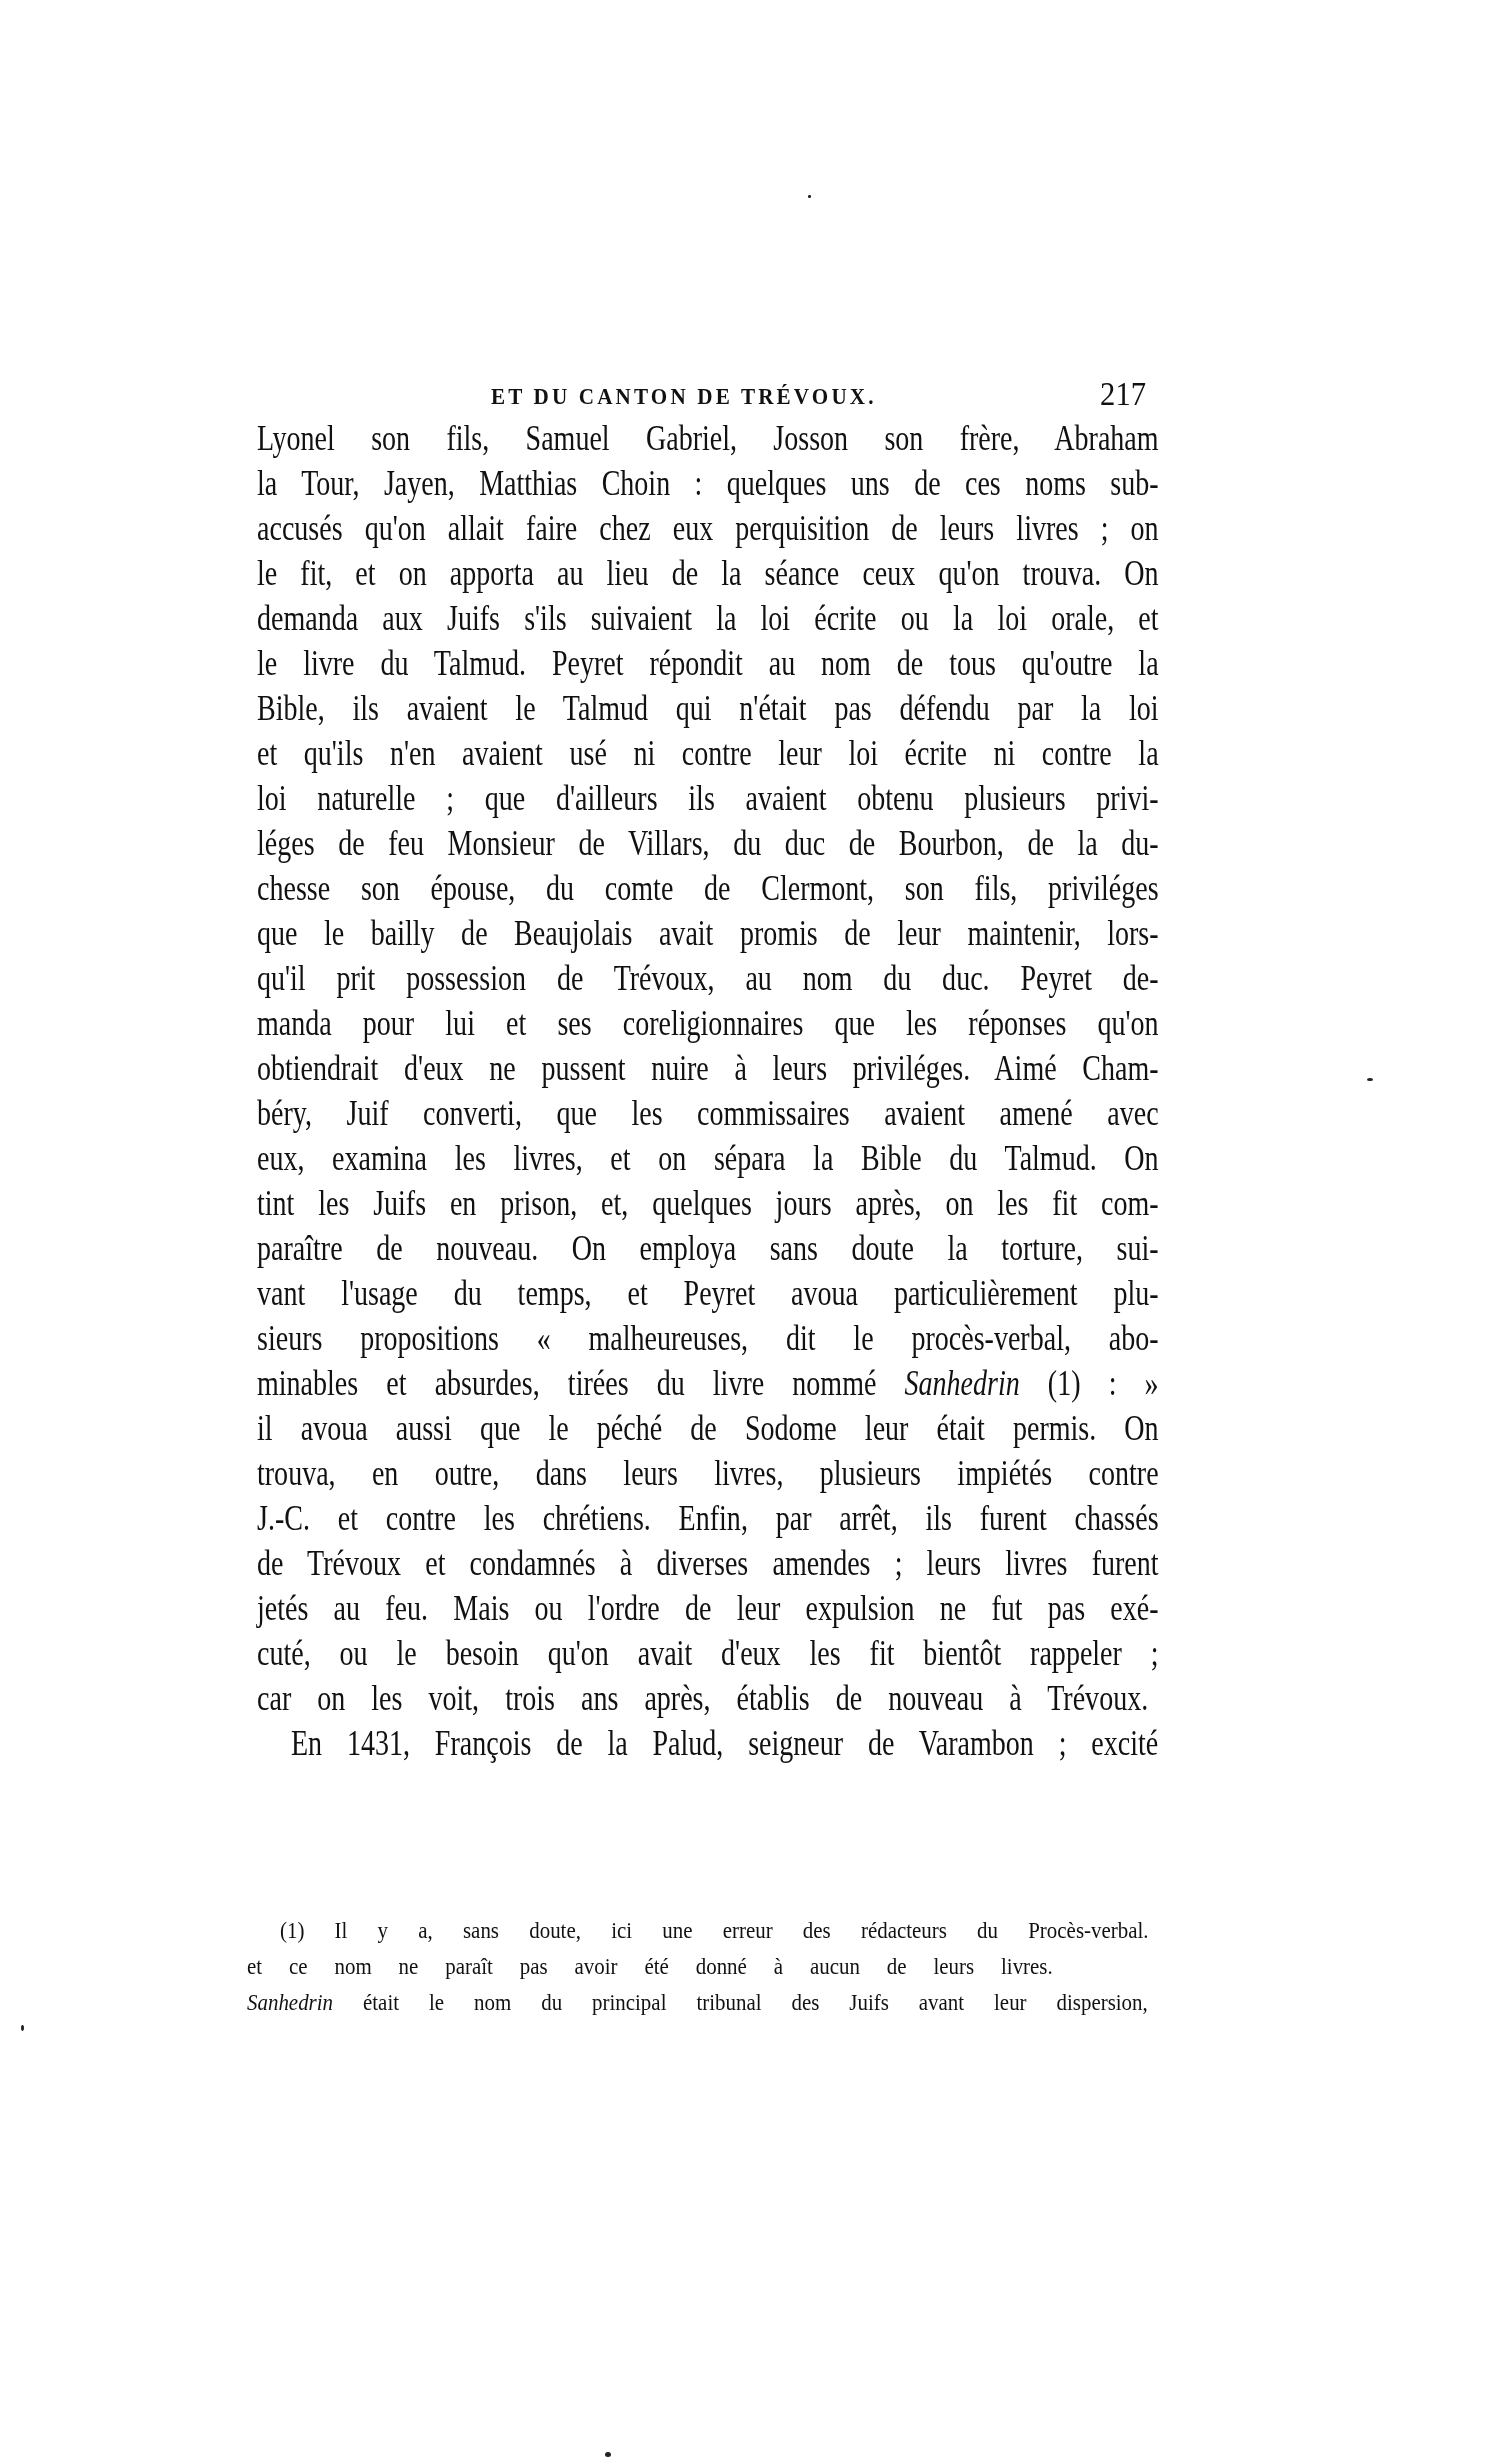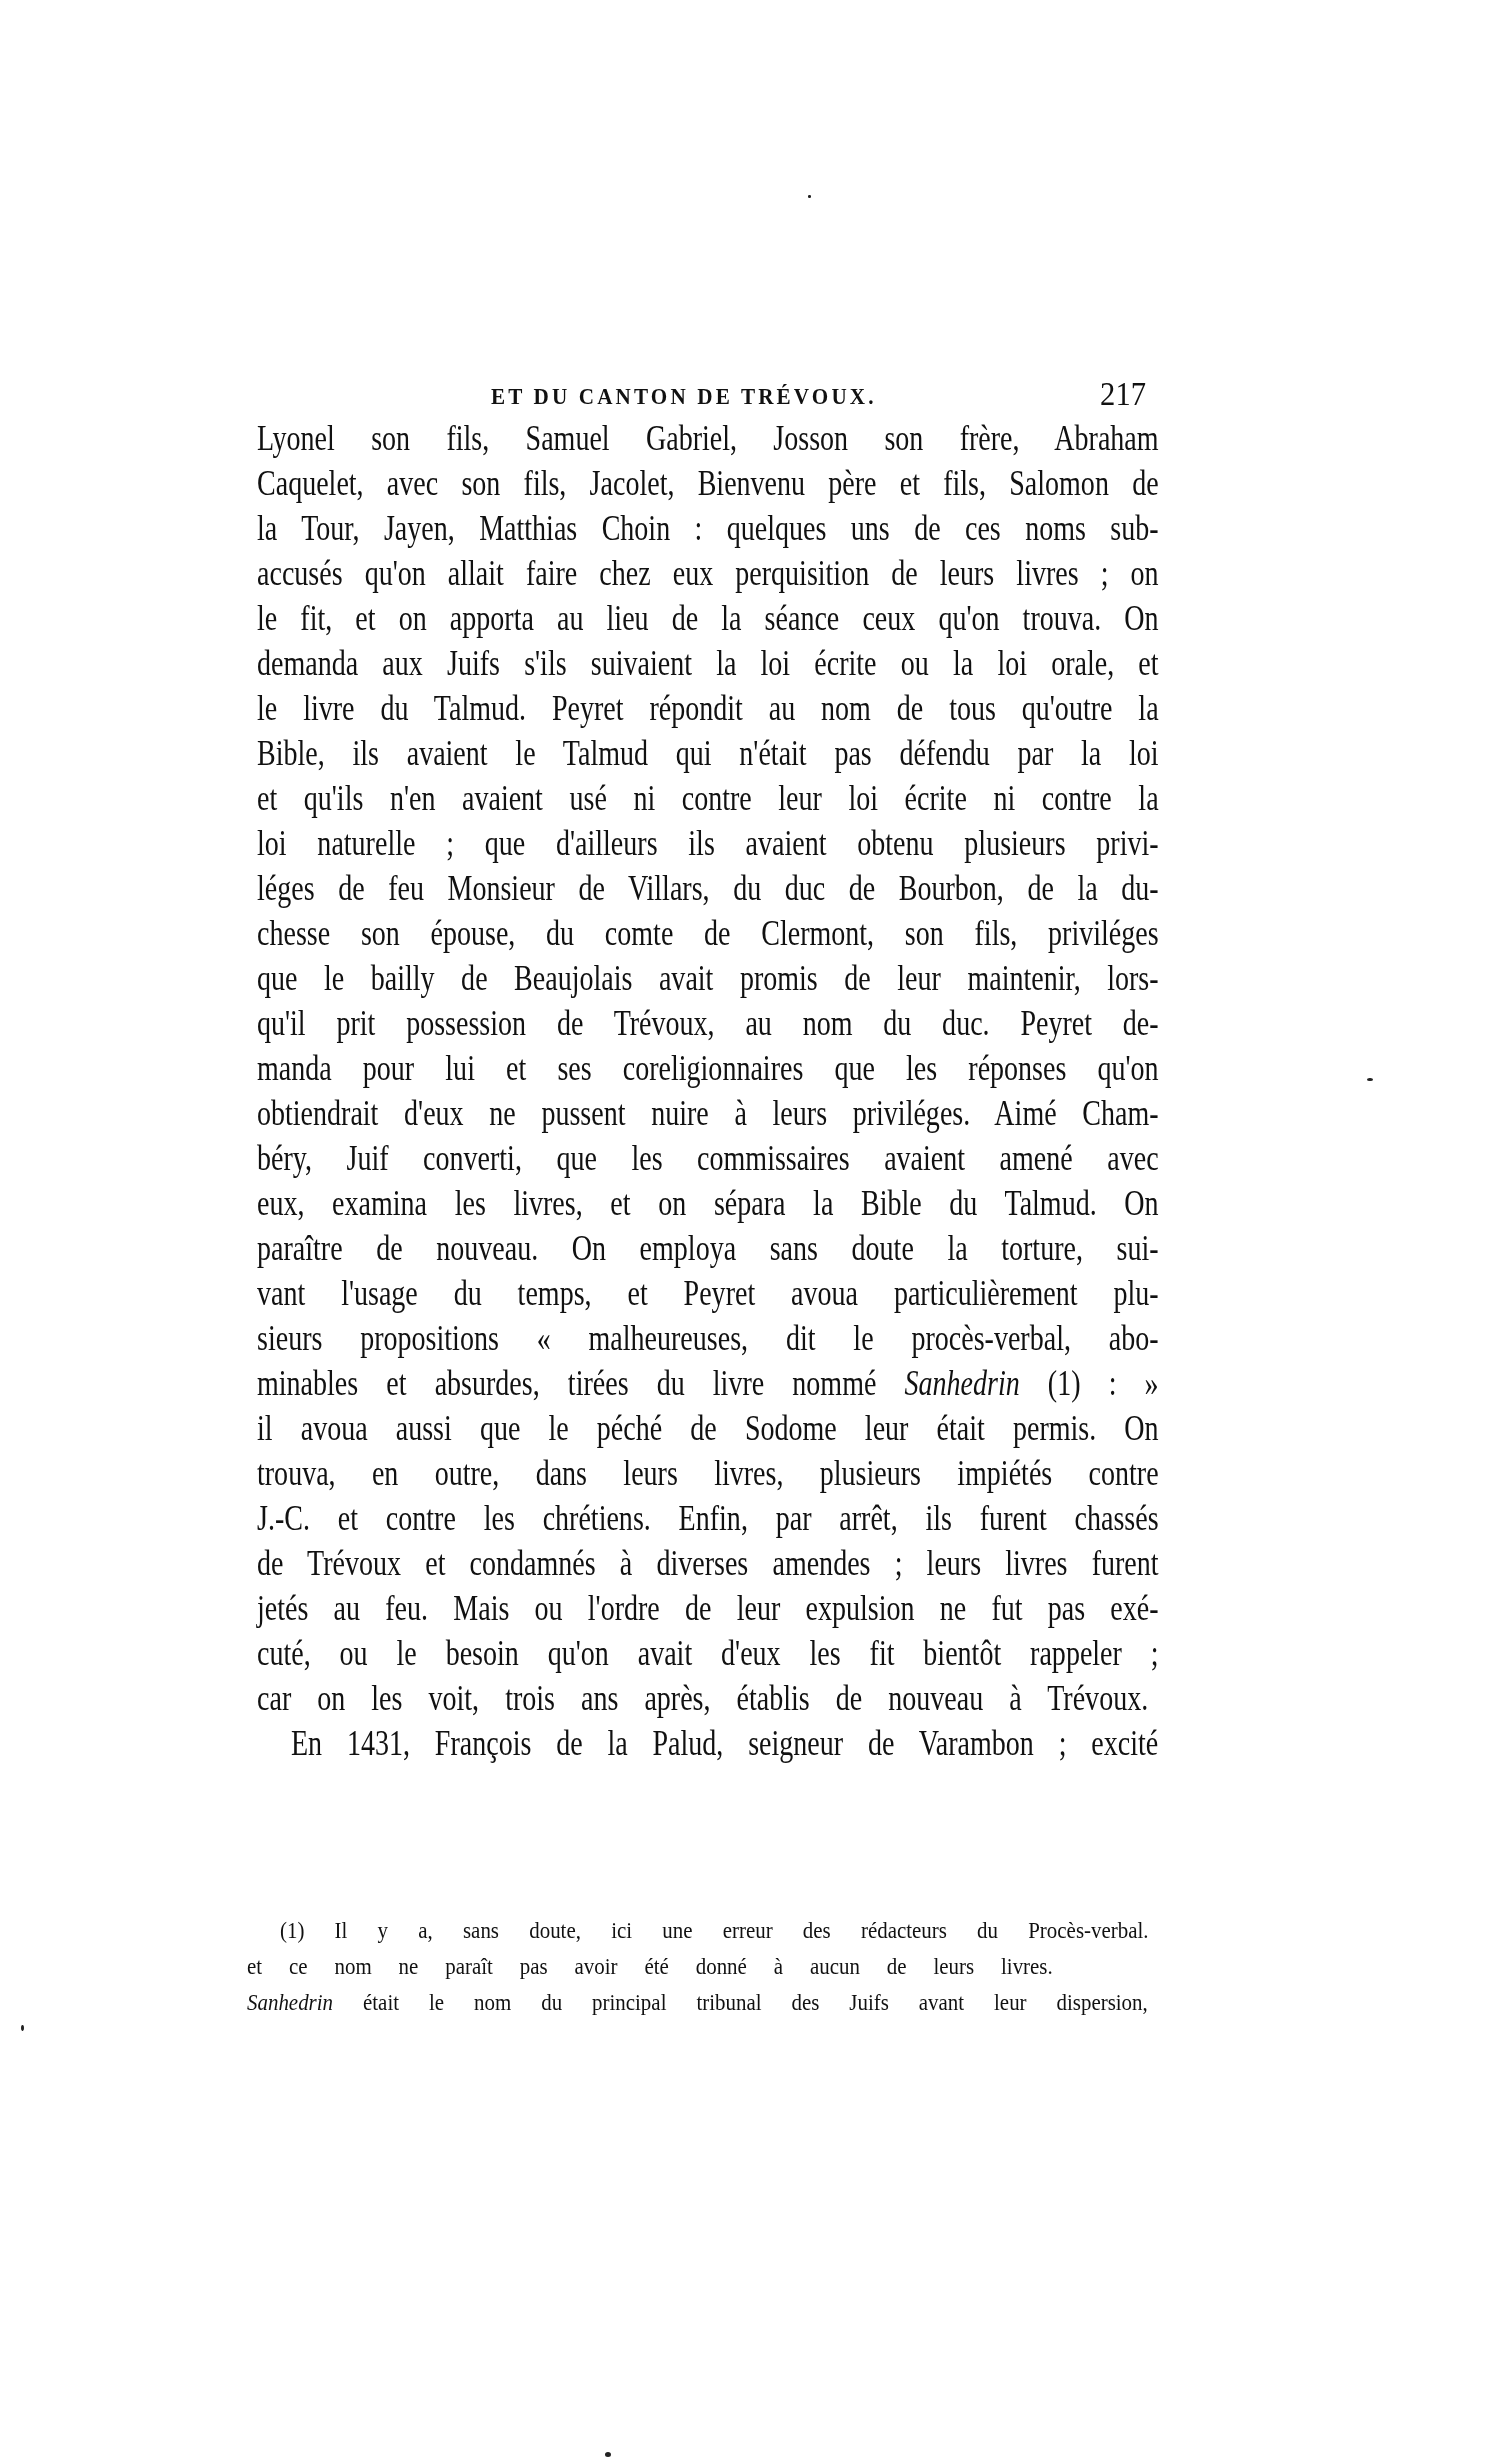--- a/index.html
+++ b/index.html
@@ -127,23 +127,20 @@
   <div class="running-head">
     <div class="running-title">ET DU CANTON DE TRÉVOUX.</div>
     <div class="page-number">217</div>
   </div>
 
   <div class="body-text">
     <div class="line">
         <div class="line-inner">Lyonel son fils, Samuel Gabriel, Josson son frère, Abraham</div>
       </div>
     <div class="line">
-        <div class="line-inner">Caquelet, avec son fils, Jacolet, Bienvenu père et fils, Salomon de</div>
-      </div>
-    <div class="line">
         <div class="line-inner">la Tour, Jayen, Matthias Choin : quelques uns de ces noms sub-</div>
       </div>
     <div class="line">
         <div class="line-inner">accusés qu'on allait faire chez eux perquisition de leurs livres ; on</div>
       </div>
     <div class="line">
         <div class="line-inner">le fit, et on apporta au lieu de la séance ceux qu'on trouva. On</div>
       </div>
     <div class="line">
         <div class="line-inner">demanda aux Juifs s'ils suivaient la loi écrite ou la loi orale, et</div>
@@ -176,20 +173,23 @@
         <div class="line-inner">manda pour lui et ses coreligionnaires que les réponses qu'on</div>
       </div>
     <div class="line">
         <div class="line-inner">obtiendrait d'eux ne pussent nuire à leurs priviléges. Aimé Cham-</div>
       </div>
     <div class="line">
         <div class="line-inner">béry, Juif converti, que les commissaires avaient amené avec</div>
       </div>
     <div class="line">
         <div class="line-inner">eux, examina les livres, et on sépara la Bible du Talmud. On</div>
+      </div>
+    <div class="line">
+        <div class="line-inner">tint les Juifs en prison, et, quelques jours après, on les fit com-</div>
       </div>
     <div class="line">
         <div class="line-inner">paraître de nouveau. On employa sans doute la torture, sui-</div>
       </div>
     <div class="line">
         <div class="line-inner">vant l'usage du temps, et Peyret avoua particulièrement plu-</div>
       </div>
     <div class="line">
         <div class="line-inner">sieurs propositions « malheureuses, dit le procès-verbal, abo-</div>
       </div>

